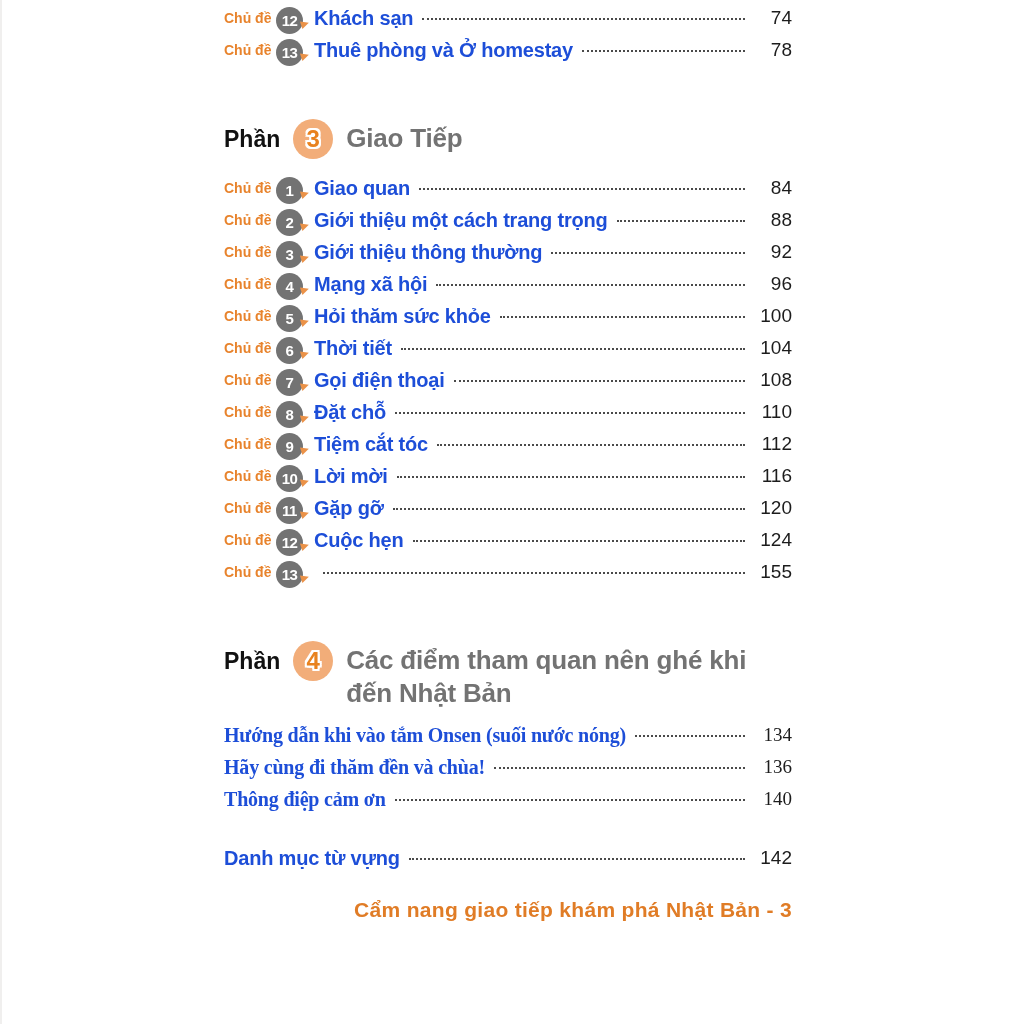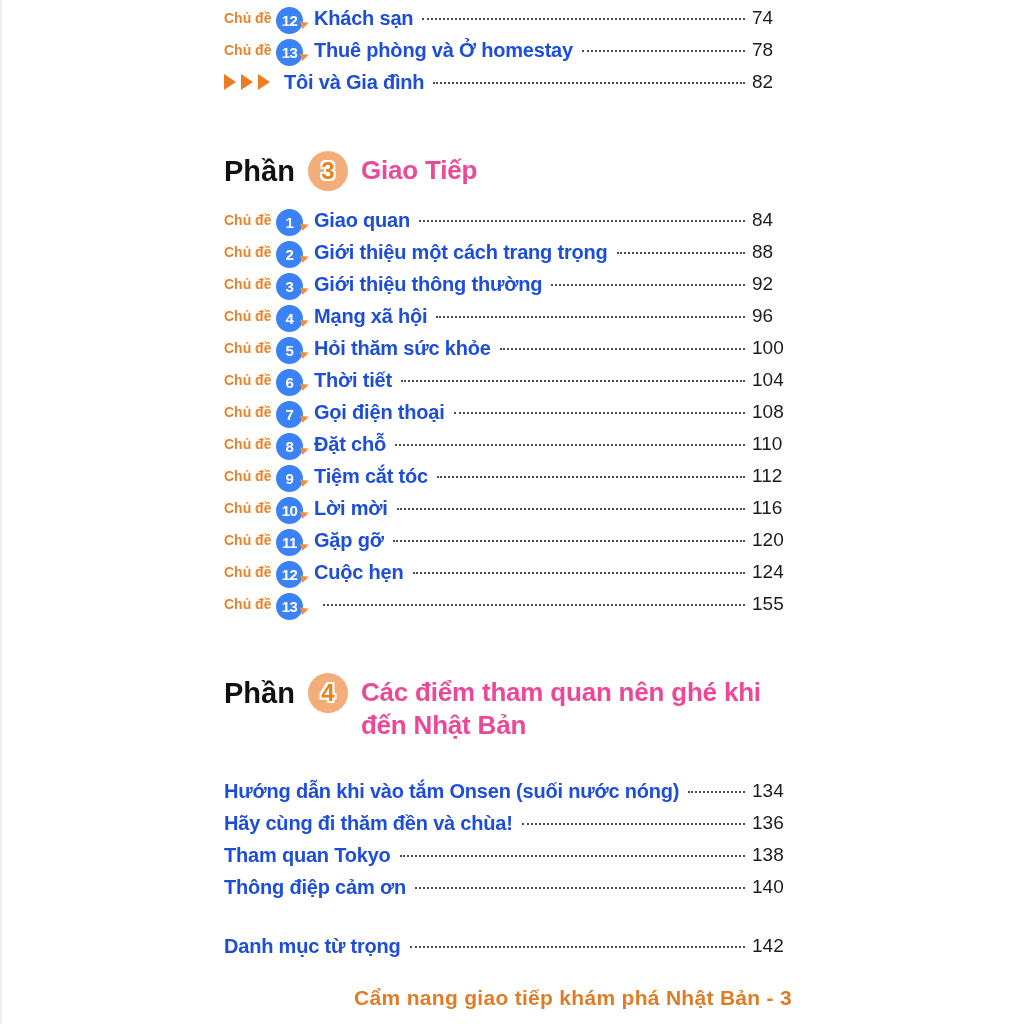--- a/index.html
+++ b/index.html
@@ -33,21 +33,21 @@
     width: 48px;
     flex: none;
   }
   .badge {
     position: relative;
     flex: none;
     width: 27px;
     height: 27px;
     margin: 4px 11px 0 4px;
     border-radius: 50%;
-    background: #3b82f6;
+    background: #737373;
     color: #ffffff;
     font-weight: bold;
     font-size: 15px;
     letter-spacing: -0.5px;
     display: flex;
     align-items: center;
     justify-content: center;
   }
   .badge::after {
     content: "";
@@ -70,20 +70,21 @@
     flex: 1;
     height: 0;
     border-bottom: 2px dotted #4a4a4a;
     margin: 0 7px 0 9px;
     transform: translateY(1px);
     min-width: 12px;
   }
   .pagenum {
     flex: none;
     width: 40px;
+    text-align: right;
     color: #1C1C1C;
     font-size: 19px;
   }
 
   
   .tri-group { display: inline-flex; align-items: center; margin-right: 9px; flex: none; }
   .tri {
     width: 0; height: 0;
     border-style: solid;
     border-width: 8px 0 8px 12px;
@@ -94,55 +95,55 @@
   
   .section-head {
     display: flex;
     align-items: flex-start;
   }
   .section-head.first { margin-top: 53px; }
   .section-head.second { margin-top: 53px; }
   .phan-label {
     color: #111111;
     font-weight: bold;
-    font-size: 29px;
+    font-size: 23px;
     line-height: 40px;
     flex: none;
   }
   .phan-badge {
     flex: none;
     width: 40px;
     height: 40px;
     margin: 0 13px 0 13px;
     border-radius: 50%;
     background: #F2AD79;
     color: #E8821F;
     font-weight: bold;
     font-size: 24px;
     display: flex;
     align-items: center;
     justify-content: center;
     text-shadow: -2px -2px 0 #fff, 2px -2px 0 #fff, -2px 2px 0 #fff, 2px 2px 0 #fff,
                  0 -2px 0 #fff, 0 2px 0 #fff, -2px 0 0 #fff, 2px 0 0 #fff;
   }
   .section-title {
-    color: #ec4899;
+    color: #737373;
     font-weight: bold;
     font-size: 26px;
     line-height: 33px;
     padding-top: 3px;
     max-width: 445px;
     white-space: normal;
     letter-spacing: -0.2px;
   }
 
   
   .intro-list { padding-top: 2px; }
   .items-a { margin-top: 13px; }
-  .items-b { margin-top: 33px; }
+  .items-b { margin-top: 9px; font-family: Liberation Serif, serif; }
   .tail-list { margin-top: 27px; }
 
   .footer {
     margin-top: 24px;
     text-align: right;
     color: #E07C26;
     font-weight: bold;
     font-size: 21px;
     letter-spacing: 0.3px;
   }
@@ -167,30 +168,20 @@
     <div class="row">
       <span class="chude-label">Chủ đề</span>
       <span class="badge">
             <span>13</span>
           </span>
       <span class="row-title">Thuê phòng và Ở homestay</span>
       <span class="leader"></span>
       <span class="pagenum">78</span>
     </div>
 
-    <div class="row">
-      <span class="tri-group">
-        <span class="tri"></span>
-        <span class="tri"></span>
-        <span class="tri"></span>
-      </span>
-      <span class="row-title">Tôi và Gia đình</span>
-      <span class="leader"></span>
-      <span class="pagenum">82</span>
-    </div>
   </div>
 
     <div class="section-head first">
       <span class="phan-label">Phần</span>
       <span class="phan-badge">3</span>
       <span class="section-title">Giao Tiếp</span>
     </div>
     <div class="items-a">
     <div class="row">
       <span class="chude-label">Chủ đề</span>
@@ -334,36 +325,31 @@
       <span class="leader"></span>
       <span class="pagenum">134</span>
     </div>
 
     <div class="row">
       <span class="row-title">Hãy cùng đi thăm đền và chùa!</span>
       <span class="leader"></span>
       <span class="pagenum">136</span>
     </div>
 
-    <div class="row">
-      <span class="row-title">Tham quan Tokyo</span>
-      <span class="leader"></span>
-      <span class="pagenum">138</span>
-    </div>
 
     <div class="row">
       <span class="row-title">Thông điệp cảm ơn</span>
       <span class="leader"></span>
       <span class="pagenum">140</span>
     </div>
   </div>
 
     <div class="tail-list">
     <div class="row">
-      <span class="row-title">Danh mục từ trọng</span>
+      <span class="row-title">Danh mục từ vựng</span>
       <span class="leader"></span>
       <span class="pagenum">142</span>
     </div>
   </div>
 
     <div class="footer">Cẩm nang giao tiếp khám phá Nhật Bản - 3</div>
 
   </div>
 </div>
 

